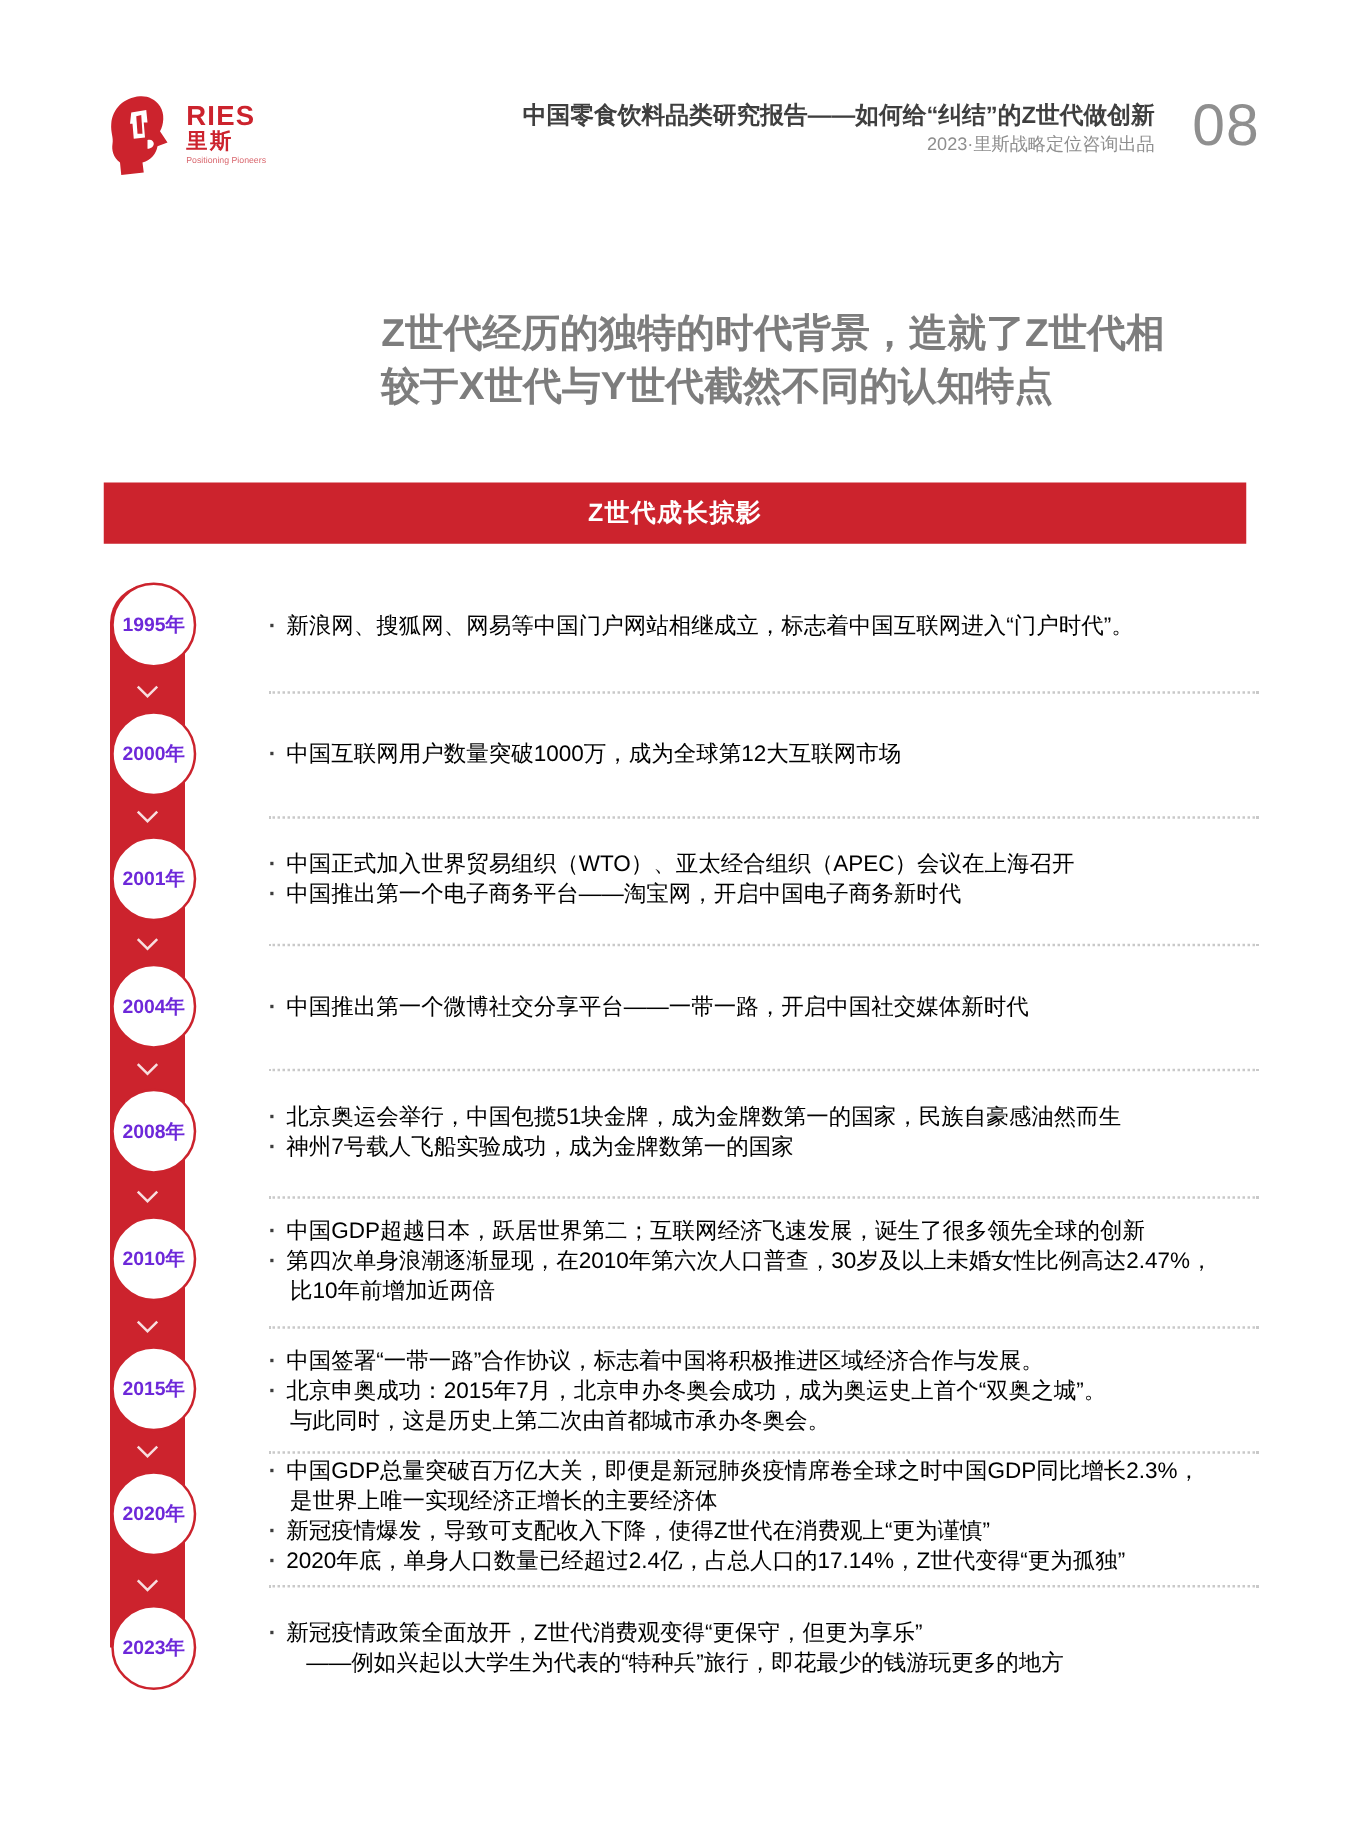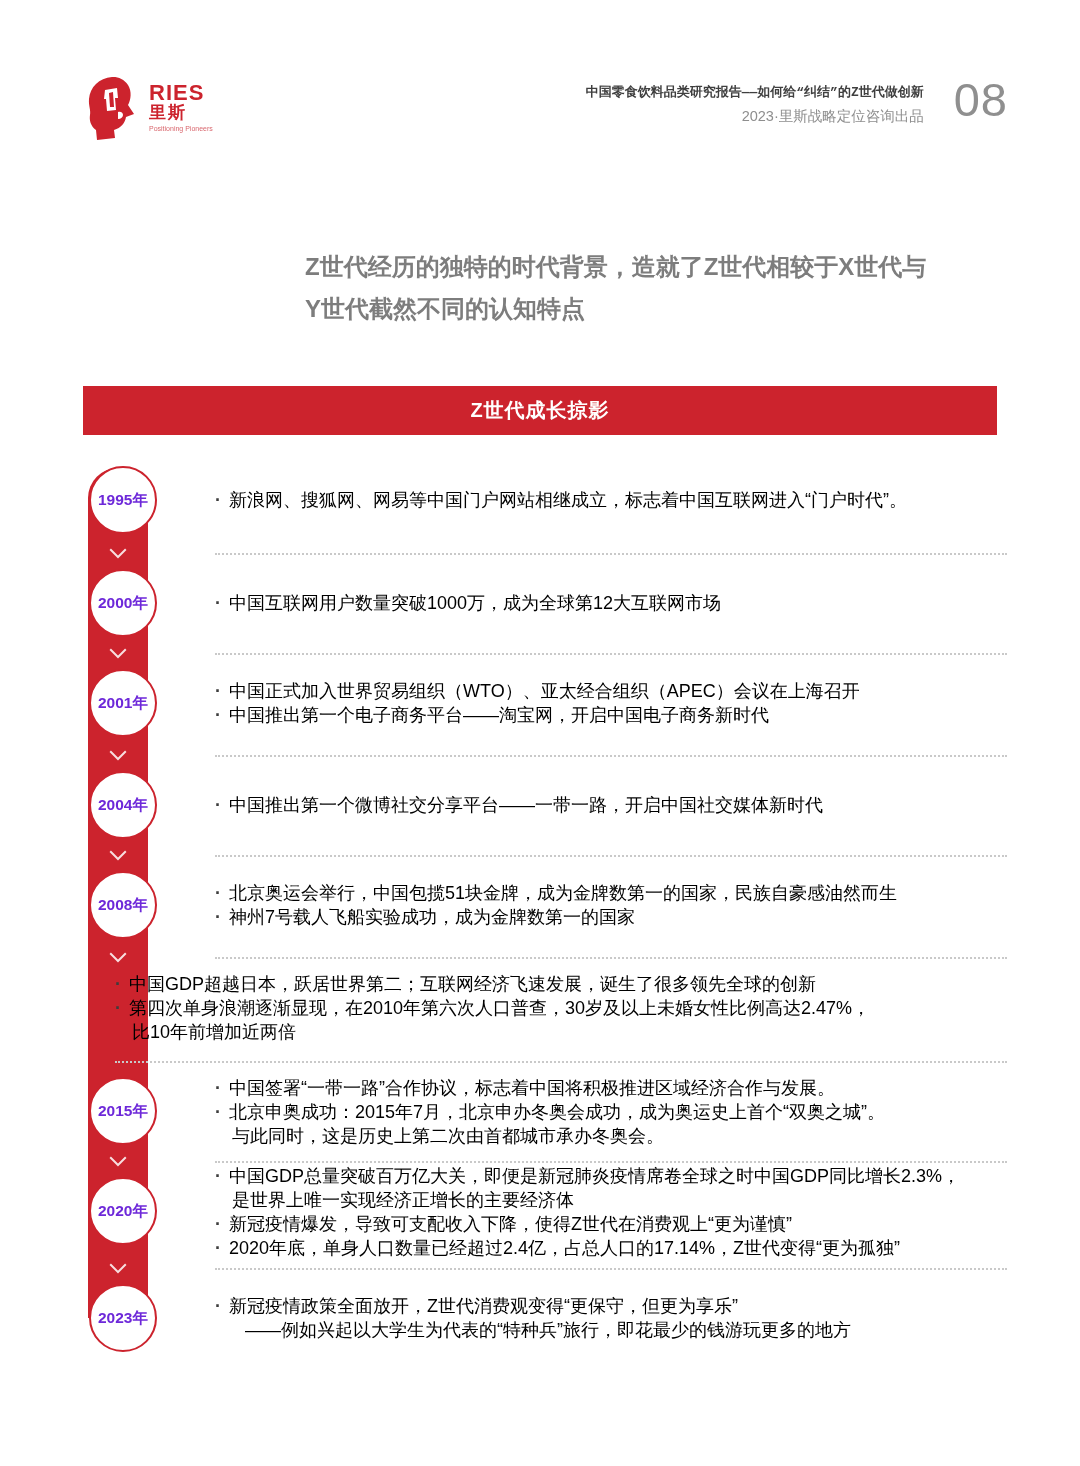--- a/index.html
+++ b/index.html
@@ -12,28 +12,28 @@
 
   
   .header{ display:flex; align-items:flex-start; padding:76px 72px 0 85px;justify-content:space-between; }
   .logo{ display:flex; align-items:flex-start; gap:8px; }
   .logo-mark{ width:56px; height:66px; flex:none; }
   .logo-text{ padding-top:6px; }
   .logo-name{ color:#cc232d; font-weight:bold; font-size:22px; line-height:21px; letter-spacing:1px; }
   .logo-cn{ color:#cc232d; font-weight:bold; font-size:17px; line-height:19px; letter-spacing:2px; }
   .logo-tagline{ color:#d9676e; font-size:7px; line-height:10px; margin-top:2px; }
   .header-right{ margin-left:auto; text-align:right; padding-top:6px; }
-  .header-title{ color:#3f3f3f; font-weight:bold; font-size:13px; line-height:22px;font-family:Liberation Mono, monospace; }
+  .header-title{ color:#3f3f3f; font-weight:bold; font-size:19px; line-height:22px; }
   .header-subtitle{ color:#8e8e8e; font-size:14.5px; line-height:20px; margin-top:2px; }
   .page-num{ margin-left:30px; color:#8f8f8f; font-size:47px; line-height:47px; font-weight:200; letter-spacing:1px; }
 
   
   .heading{
     margin:104px 0 0 305px; width:630px;
-    color:#7d7d7d; font-weight:bold; font-size:24px; line-height:42px;
+    color:#7d7d7d; font-weight:bold; font-size:31px; line-height:42px;
   }
 
   
   .banner{
     margin:56px 83px 0 83px; height:49px;
     background:#cc232d; color:#ffffff; font-weight:bold; font-size:20px;
     display:flex; align-items:center; justify-content:center; letter-spacing:1px;
   }
 
   
@@ -174,20 +174,26 @@
       <div class="t-right">
         <div class="events">
           <div class="line b">北京奥运会举行，中国包揽51块金牌，成为金牌数第一的国家，民族自豪感油然而生</div>
           <div class="line b">神州7号载人飞船实验成功，成为金牌数第一的国家</div>
         </div>
         <div class="dotsep"></div>
       </div>
     </div>
 
     <div class="t-row" style="height:104px">
+      <div class="t-left">
+        <div class="t-circle">
+          <span class="t-year">2010年</span>
+        </div>
+        <div class="t-chev"></div>
+      </div>
       <div class="t-right">
         <div class="events">
           <div class="line b">中国GDP超越日本，跃居世界第二；互联网经济飞速发展，诞生了很多领先全球的创新</div>
           <div class="line b">第四次单身浪潮逐渐显现，在2010年第六次人口普查，30岁及以上未婚女性比例高达2.47%，</div>
           <div class="line cont">比10年前增加近两倍</div>
         </div>
         <div class="dotsep"></div>
       </div>
     </div>
 

